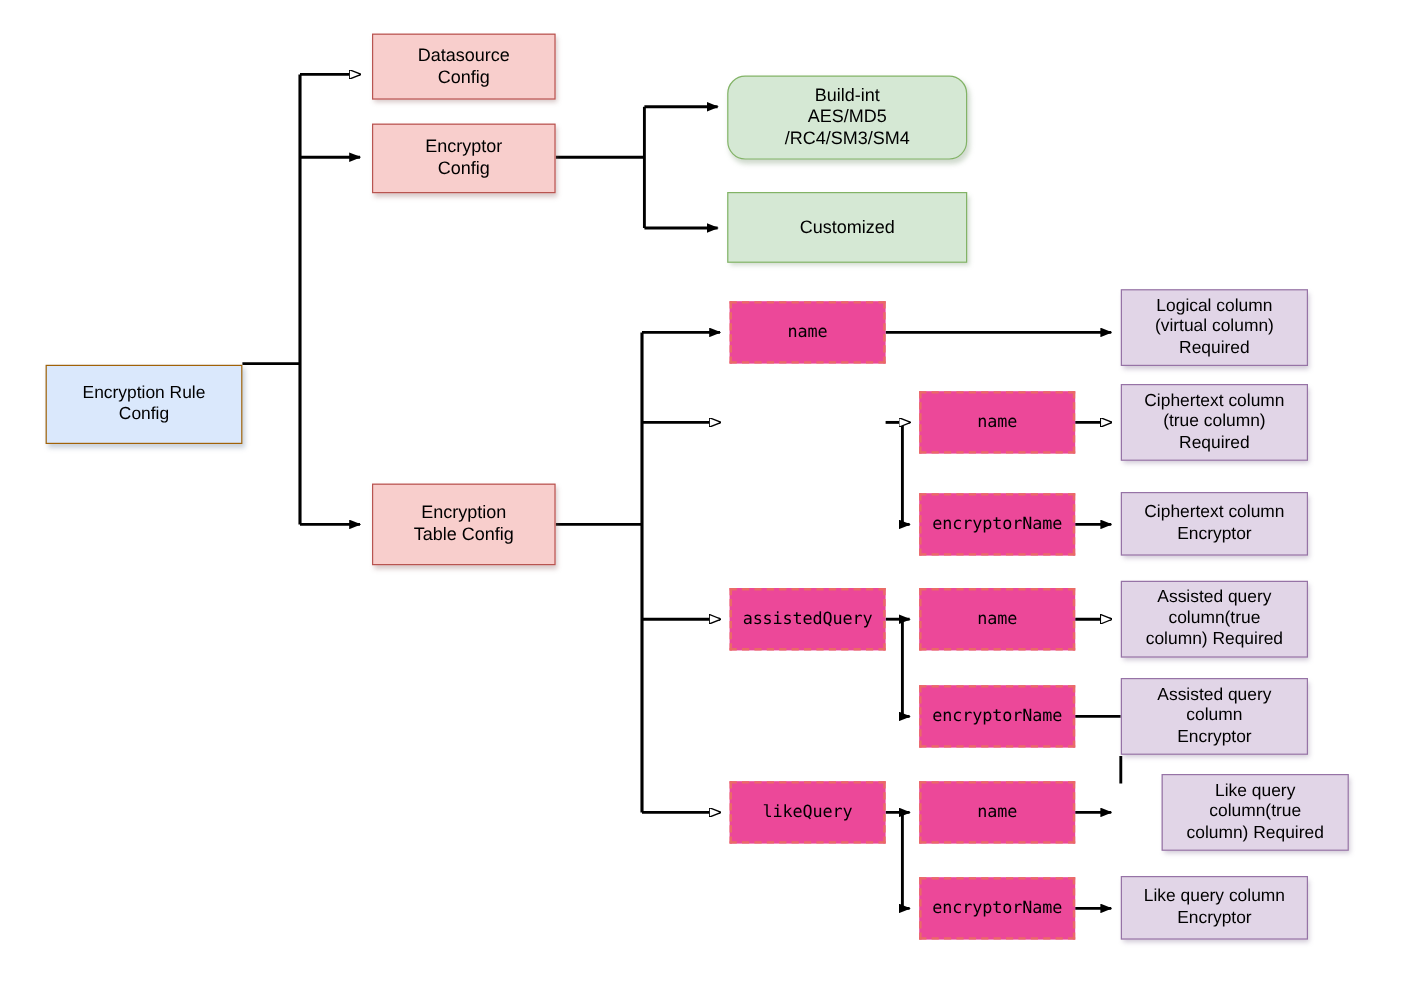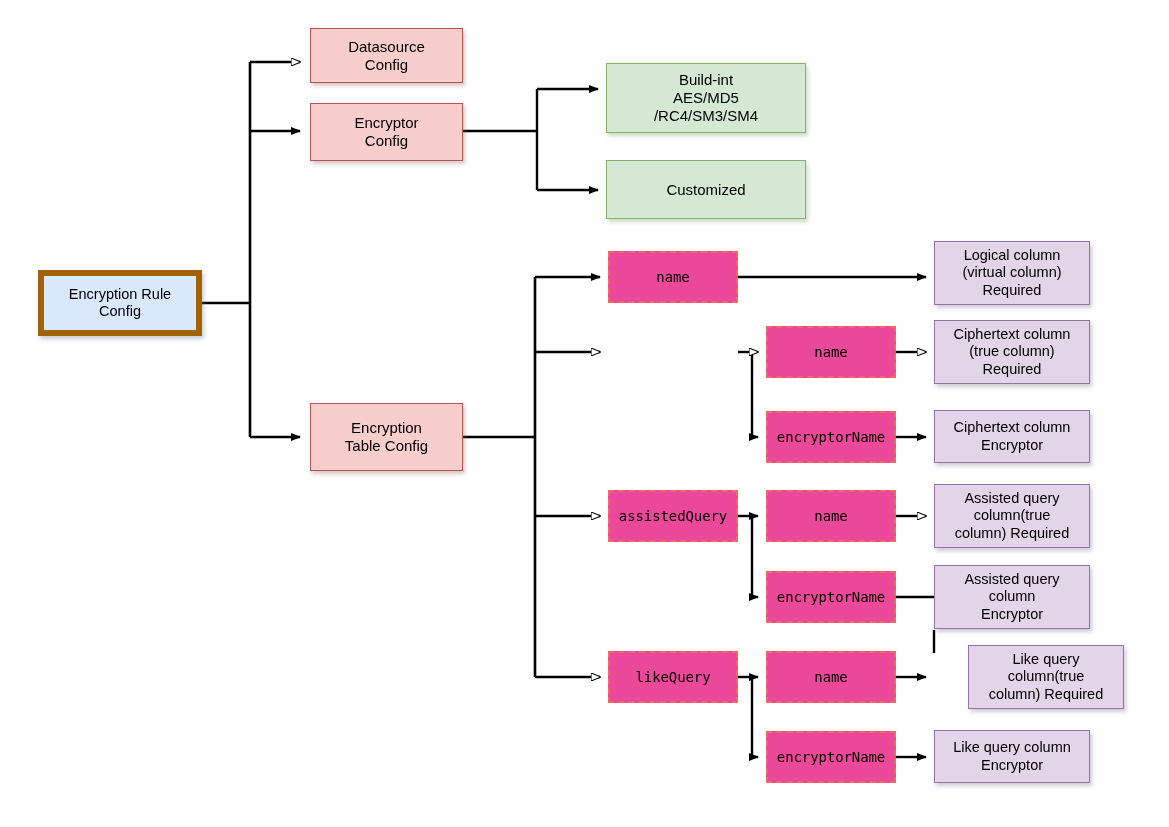--- a/index.html
+++ b/index.html
@@ -35,23 +35,24 @@
     display:block;
     width:100%;
     padding:0 4px;
     white-space:pre-line;
     text-align:center;
   }
 
   
   .n-root{
     background:#dae8fc;
-    border:6px solid #a16207;
+    border:1px solid #a16207;
     font-size:14.5px;
     box-shadow:2px 3px 4px rgba(120,140,165,.40);
+    margin-top:34px;
   }
 
   
   .n-pink{
     background:#f8cecc;
     border:1.4px solid #b85450;
     font-size:15px;
     box-shadow:2px 3px 4px rgba(150,110,110,.38);
   }
 
@@ -158,21 +159,21 @@
   <div class="node n-pink" style="left:310px; top:28px; width:153px; height:55px;">
     <span class="txt">Datasource
 Config</span>
   </div>
 
   <div class="node n-pink" style="left:310px; top:103px; width:153px; height:58px;">
     <span class="txt">Encryptor
 Config</span>
   </div>
 
-  <div class="node n-green" style="left:606px; top:63px; width:200px; height:70px;">
+  <div class="node n-green" style="left:606px; top:63px; width:200px; height:70px;border-radius:15px;">
     <span class="txt">Build-int
 AES/MD5
 /RC4/SM3/SM4</span>
   </div>
 
   <div class="node n-pink" style="left:310px; top:403px; width:153px; height:68px;">
     <span class="txt">Encryption
 Table Config</span>
   </div>
 

